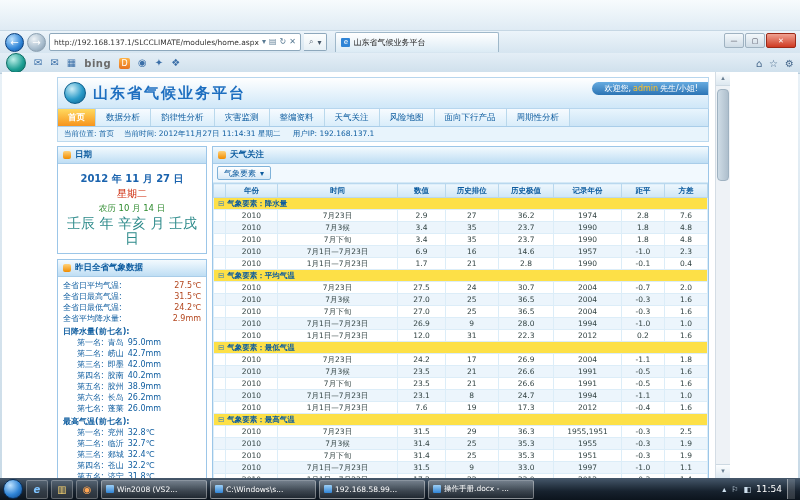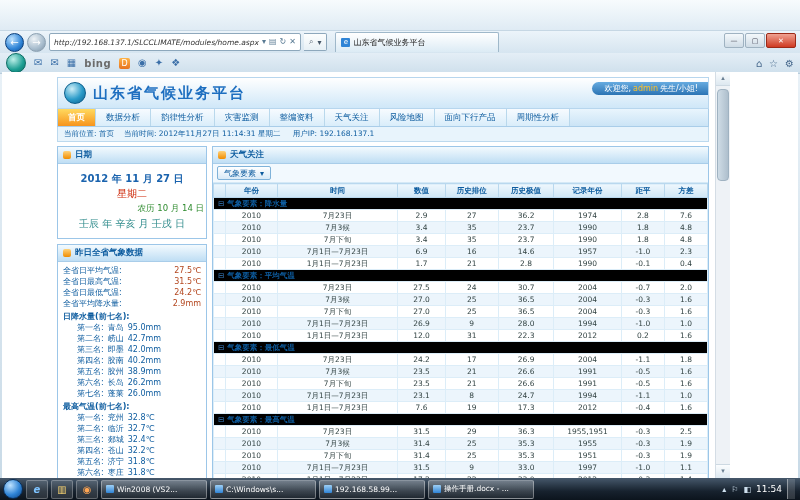--- a/index.html
+++ b/index.html
@@ -10,21 +10,21 @@
   
   .glass{height:30px;background:linear-gradient(#f7fbfd,#dfebf4);border-bottom:1px solid #c6d7e4;}
   .navrow{height:22px;display:flex;align-items:center;gap:3px;padding:0 5px;
           background:linear-gradient(#ecf4fa,#d6e5f0);position:relative;}
   .navbtn{width:17px;height:17px;border-radius:50%;display:flex;align-items:center;justify-content:center;
           font-size:10px;color:#fff;flex:0 0 auto;}
   .back{background:radial-gradient(circle at 35% 30%,#bfe3ff,#2f84d6 60%,#0c4e96);border:1px solid #0a3f7d;}
   .fwd{background:radial-gradient(circle at 35% 30%,#eef3f7,#a7bccd 60%,#7b91a5);border:1px solid #8ba0b1;}
   .addr{flex:0 0 208px;height:16px;background:#fff;border:1px solid #8ea8bc;border-radius:2px;
         display:flex;align-items:center;font-size:7.5px;color:#333;padding:0 4px;gap:3px;}
-  .addr .url{flex:1;overflow:hidden;white-space:nowrap;font-style:italic;}
+  .addr .url{flex:1;overflow:hidden;white-space:nowrap;}
   .ai{color:#587a93;font-size:8px;line-height:1;}
   .searchseg{height:16px;border:1px solid #8ea8bc;border-left:none;border-radius:0 2px 2px 0;
              background:linear-gradient(#fdfefe,#e7f0f6);display:flex;align-items:center;gap:4px;
              padding:0 5px;font-size:8px;color:#456;flex:0 0 auto;}
   .tab{height:19px;margin-left:5px;flex:0 0 152px;background:linear-gradient(#ffffff,#dcebf5);
        border:1px solid #9fb8ca;border-bottom:none;border-radius:2px 2px 0 0;display:flex;
        align-items:center;gap:3px;font-size:8px;color:#222;padding:0 5px;overflow:hidden;white-space:nowrap;}
   .favicon{width:9px;height:9px;background:#2f84d6;color:#fff;font-size:7px;line-height:9px;
            text-align:center;border-radius:1px;flex:0 0 auto;}
   .winctrl{position:absolute;right:4px;top:2px;display:flex;gap:1px;}
@@ -66,41 +66,41 @@
   .maincol{flex:1;min-width:0;}
 
   .panel{border:1px solid #9cc6e8;background:#fff;display:flex;flex-direction:column;overflow:hidden;}
   .panel-hd{height:16px;flex:0 0 16px;background:linear-gradient(#f3fafe,#bfdef4);
             border-bottom:1px solid #a9cde9;display:flex;align-items:center;gap:4px;padding:0 5px;
             color:#0d5c9f;font-weight:bold;font-size:8.5px;}
   .hd-ico{width:8px;height:8px;border-radius:2px;background:linear-gradient(#ffd27a,#f08c00);flex:0 0 auto;}
   .date-body{padding:7px 2px;text-align:center;line-height:15px;}
   .dl1{color:#1a63ae;font-weight:bold;font-size:10px;}
   .dl2{color:#cc2200;font-size:10px;}
-  .dl3{color:#2e8b2e;font-size:8.5px;text-align:right;}
-  .dl4{color:#2e8b8b;font-size:10px;}
+  .dl3{color:#2e8b2e;font-size:8.5px;}
+  .dl4{color:#2e8b8b;font-size:14px;}
   .weather{flex:1;}
   .weather-body{flex:1;overflow:hidden;padding:3px 5px;font-size:8px;line-height:11px;color:#0d5c9f;}
   .sum-row{display:flex;justify-content:space-between;}
   .sum-value{color:#b3461e;}
   .grp-title{font-weight:bold;margin-top:2px;}
   .rank-row{padding-left:14px;display:flex;gap:4px;white-space:nowrap;}
 
   .main-panel{height:100%;}
   .strip{height:18px;flex:0 0 18px;background:#f2f9fe;border-bottom:1px solid #d5e9f6;
          display:flex;align-items:center;padding:0 4px;}
   .filter-btn{height:14px;font-size:8px;padding:0 6px;background:linear-gradient(#ffffff,#d8eaf7);
               border:1px solid #7fb2d9;color:#0d5c9f;border-radius:2px;display:inline-flex;
               align-items:center;gap:4px;}
   .tablewrap{flex:1;overflow:hidden;}
   table{border-collapse:collapse;width:100%;font-size:7.5px;color:#344;table-layout:fixed;}
   th{background:linear-gradient(#eef7fd,#cfe6f6);border:1px solid #b9d8ee;height:13px;
      color:#0d5c9f;font-weight:bold;padding:0 2px;overflow:hidden;white-space:nowrap;}
   td{border:1px solid #dcedf8;height:11px;text-align:center;padding:0 2px;overflow:hidden;white-space:nowrap;}
-  tr.section-row td{background:#000000;text-align:left;color:#0d5c9f;font-weight:bold;padding-left:4px;}
+  tr.section-row td{background:#fde047;text-align:left;color:#0d5c9f;font-weight:bold;padding-left:4px;}
   tr.data-row td{background:#ffffff;}
   tr.data-row.alt td{background:#ecf5fc;}
   .cicon{color:#3a7fc1;margin-right:3px;font-weight:normal;}
 
   .pgscroll{position:absolute;right:68px;top:0;bottom:0;width:14px;background:#eef2f6;
             border-left:1px solid #d4dde5;display:flex;flex-direction:column;align-items:center;}
   .sarr{height:13px;width:100%;text-align:center;font-size:7px;color:#6a7f92;line-height:13px;
         background:linear-gradient(#fbfdfe,#dde8f0);border-bottom:1px solid #cdd9e2;}
   .sarr.bot{margin-top:auto;border-top:1px solid #cdd9e2;border-bottom:none;}
   .sthumb{width:10px;height:90px;margin-top:3px;border-radius:4px;

